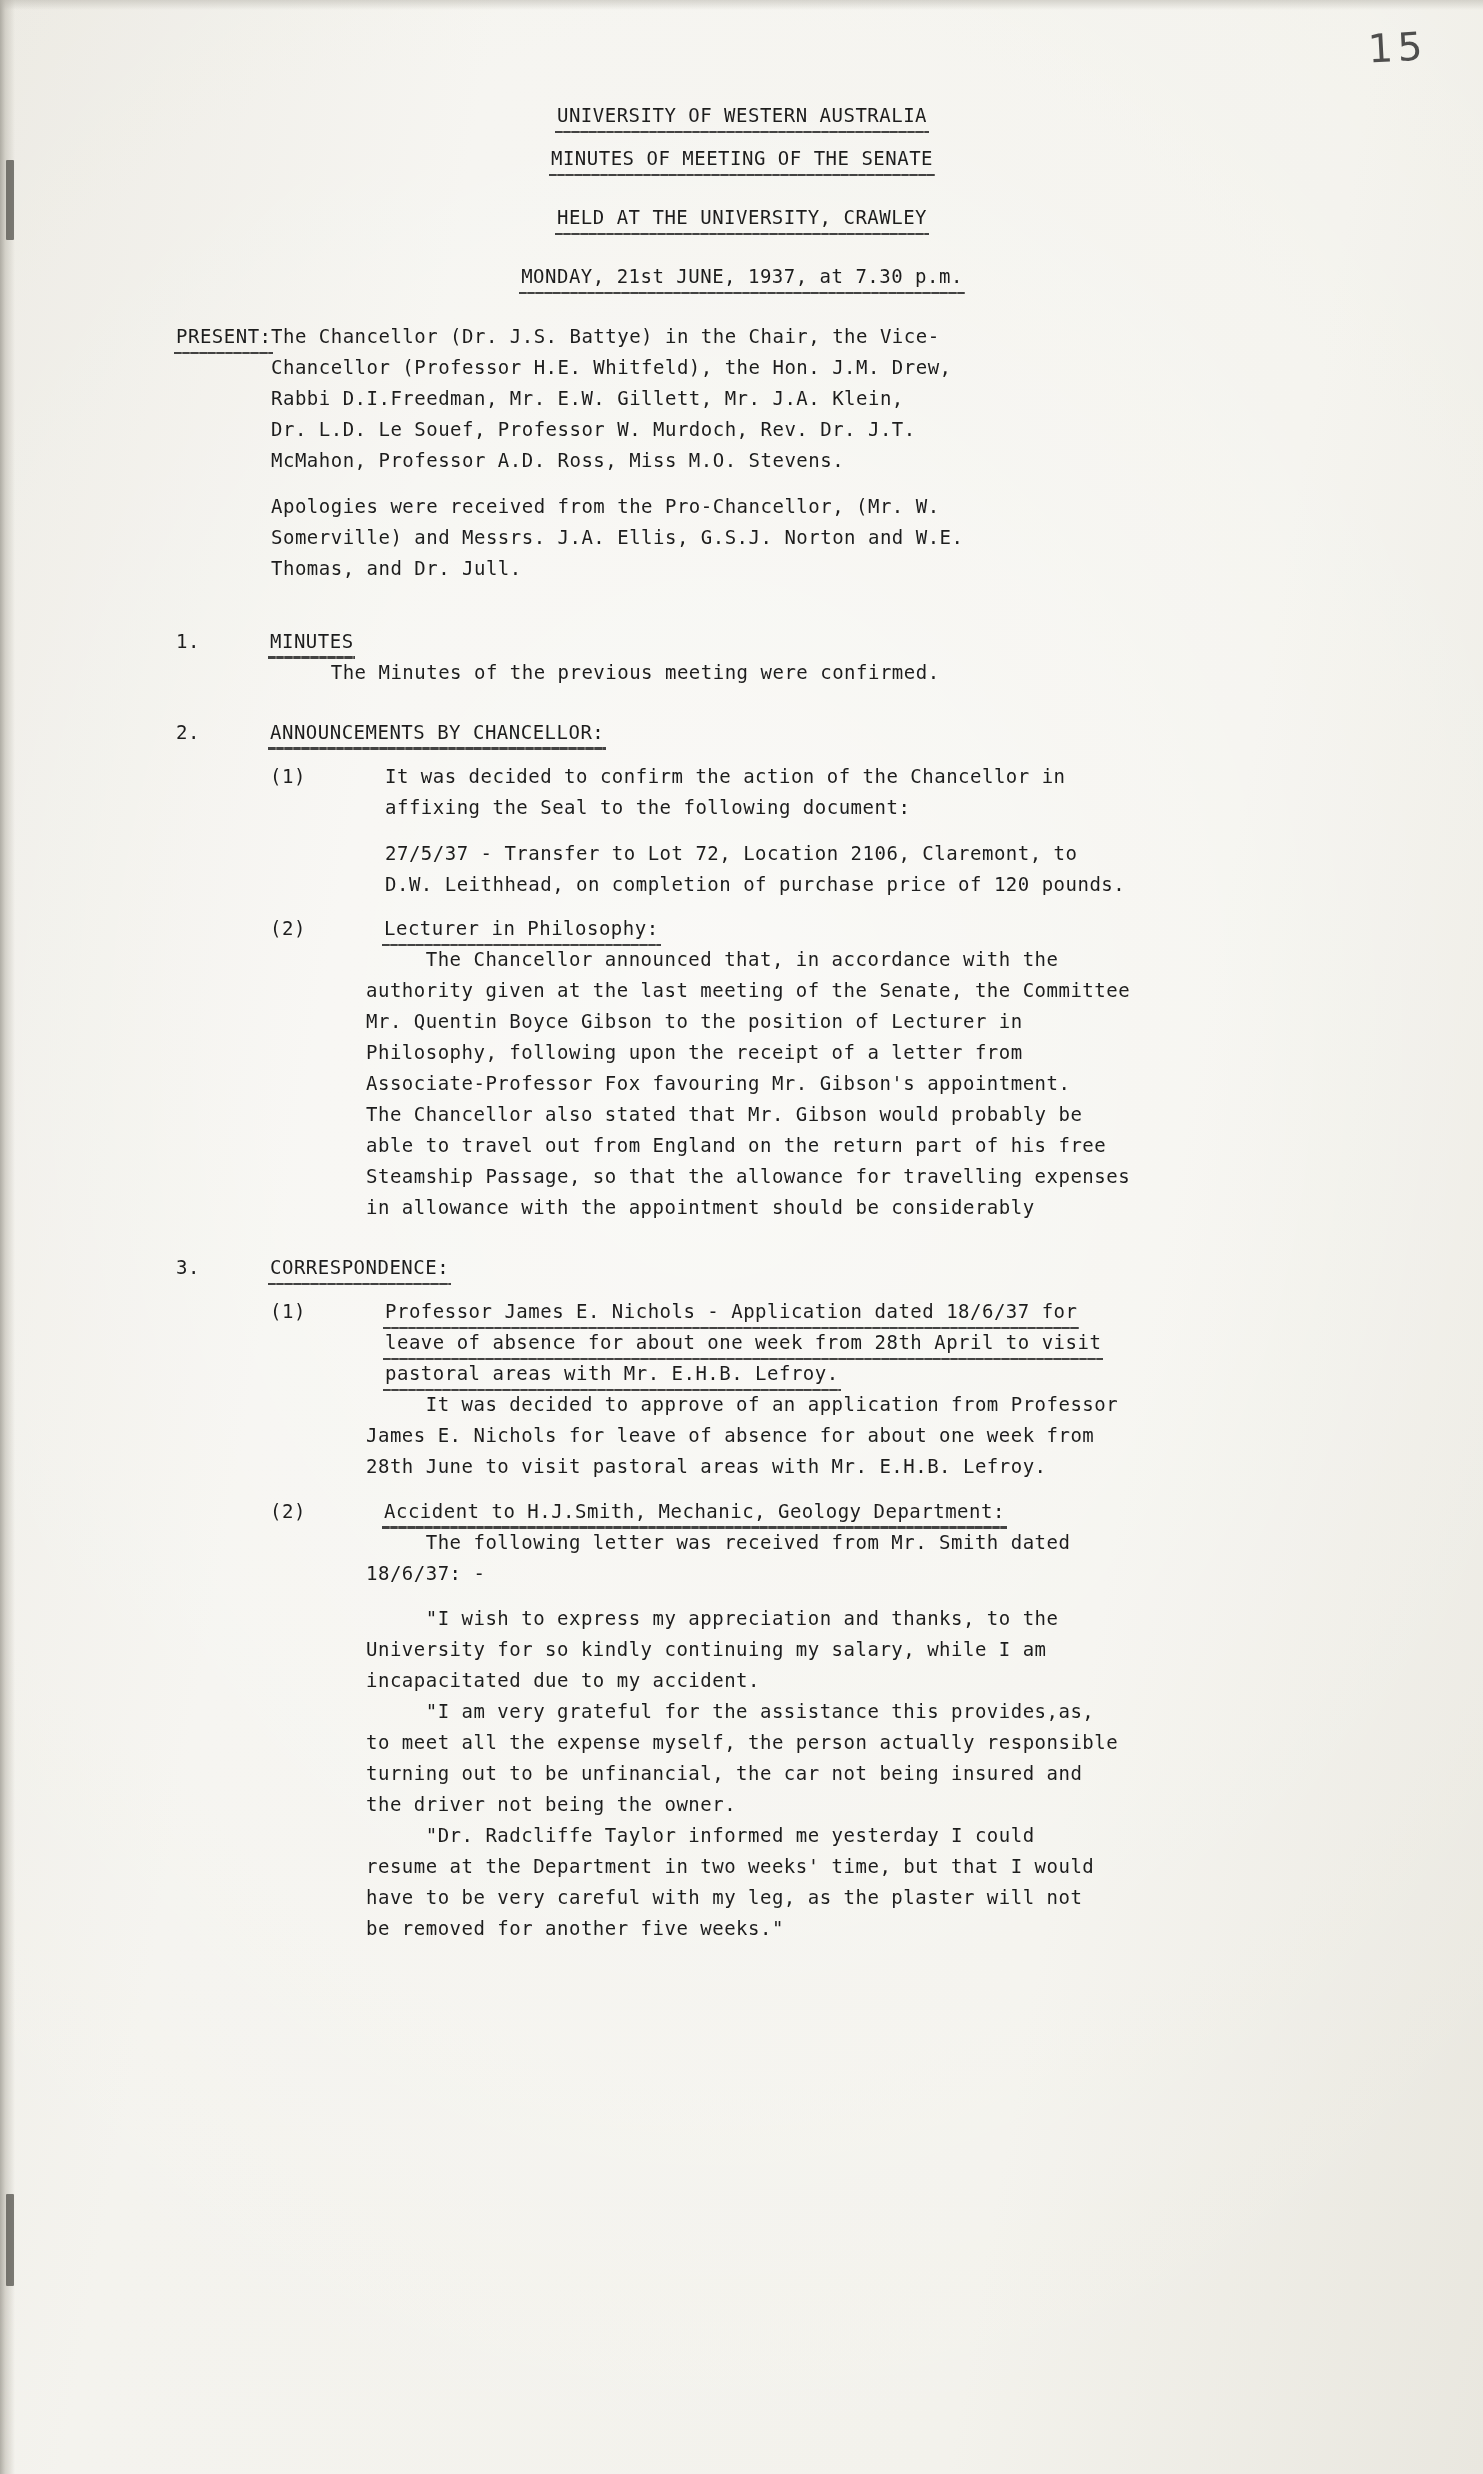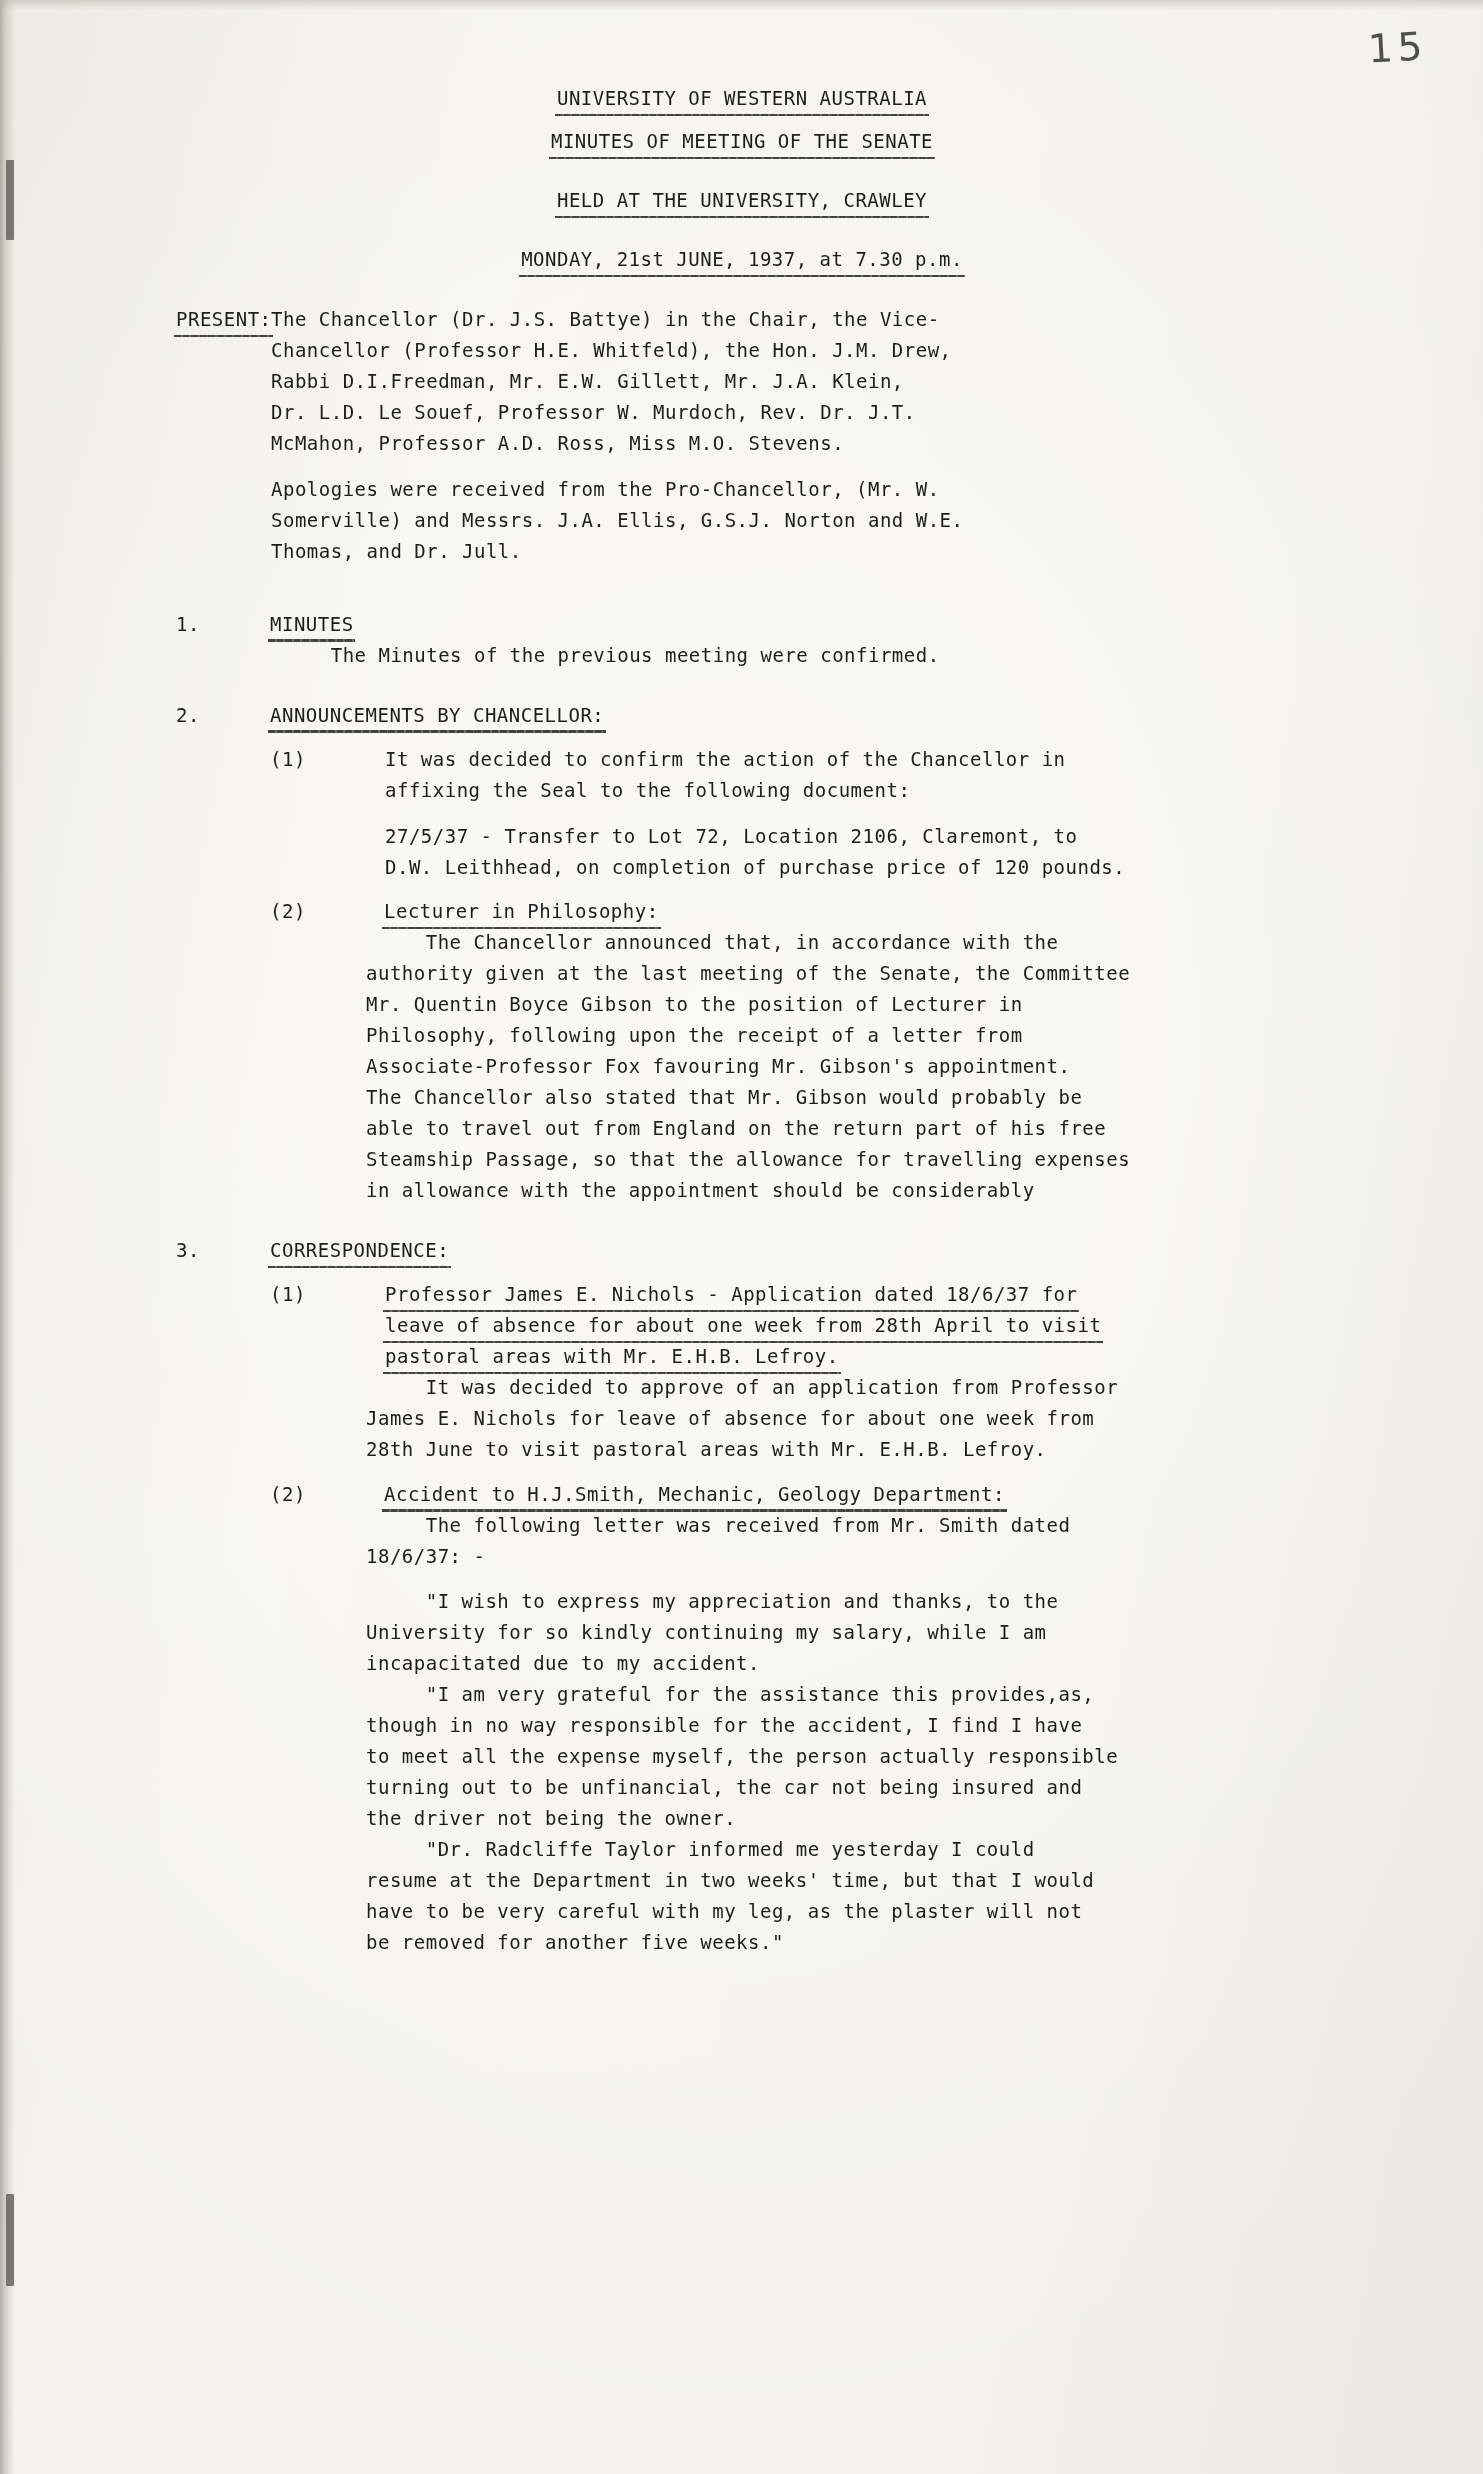--- a/index.html
+++ b/index.html
@@ -68,21 +68,21 @@
     color: #2b2b2b;
     font-family: "DejaVu Sans", "Liberation Sans", sans-serif;
     transform: rotate(-3deg);
     opacity: .82;
   }
 
   
   .doc {
     position: absolute;
     left: 0;
-    top: 83px;
+    top: 100px;
     width: 1484px;
     font-size: 19px;
     line-height: 30px;
     letter-spacing: 0.5px;
   }
   .line {
     position: relative;
     white-space: pre;
     margin: 1px;
   }
@@ -285,21 +285,20 @@
         <div class="body-ind2" style="padding-left:365px">
           <div class="line">     The following letter was received from Mr. Smith dated</div>
           <div class="line">18/6/37: -</div>
         </div>
         <div class="gap-s"></div>
         <div class="body-ind2" style="padding-left:365px">
           <div class="line">     "I wish to express my appreciation and thanks, to the</div>
           <div class="line">University for so kindly continuing my salary, while I am</div>
           <div class="line">incapacitated due to my accident.</div>
           <div class="line">     "I am very grateful for the assistance this provides,as,</div>
-          <div class="line">though in no way responsible for the accident, I find I have</div>
           <div class="line">to meet all the expense myself, the person actually responsible</div>
           <div class="line">turning out to be unfinancial, the car not being insured and</div>
           <div class="line">the driver not being the owner.</div>
           <div class="line">     "Dr. Radcliffe Taylor informed me yesterday I could</div>
           <div class="line">resume at the Department in two weeks' time, but that I would</div>
           <div class="line">have to be very careful with my leg, as the plaster will not</div>
           <div class="line">be removed for another five weeks."</div>
         </div>
       </div>
 

